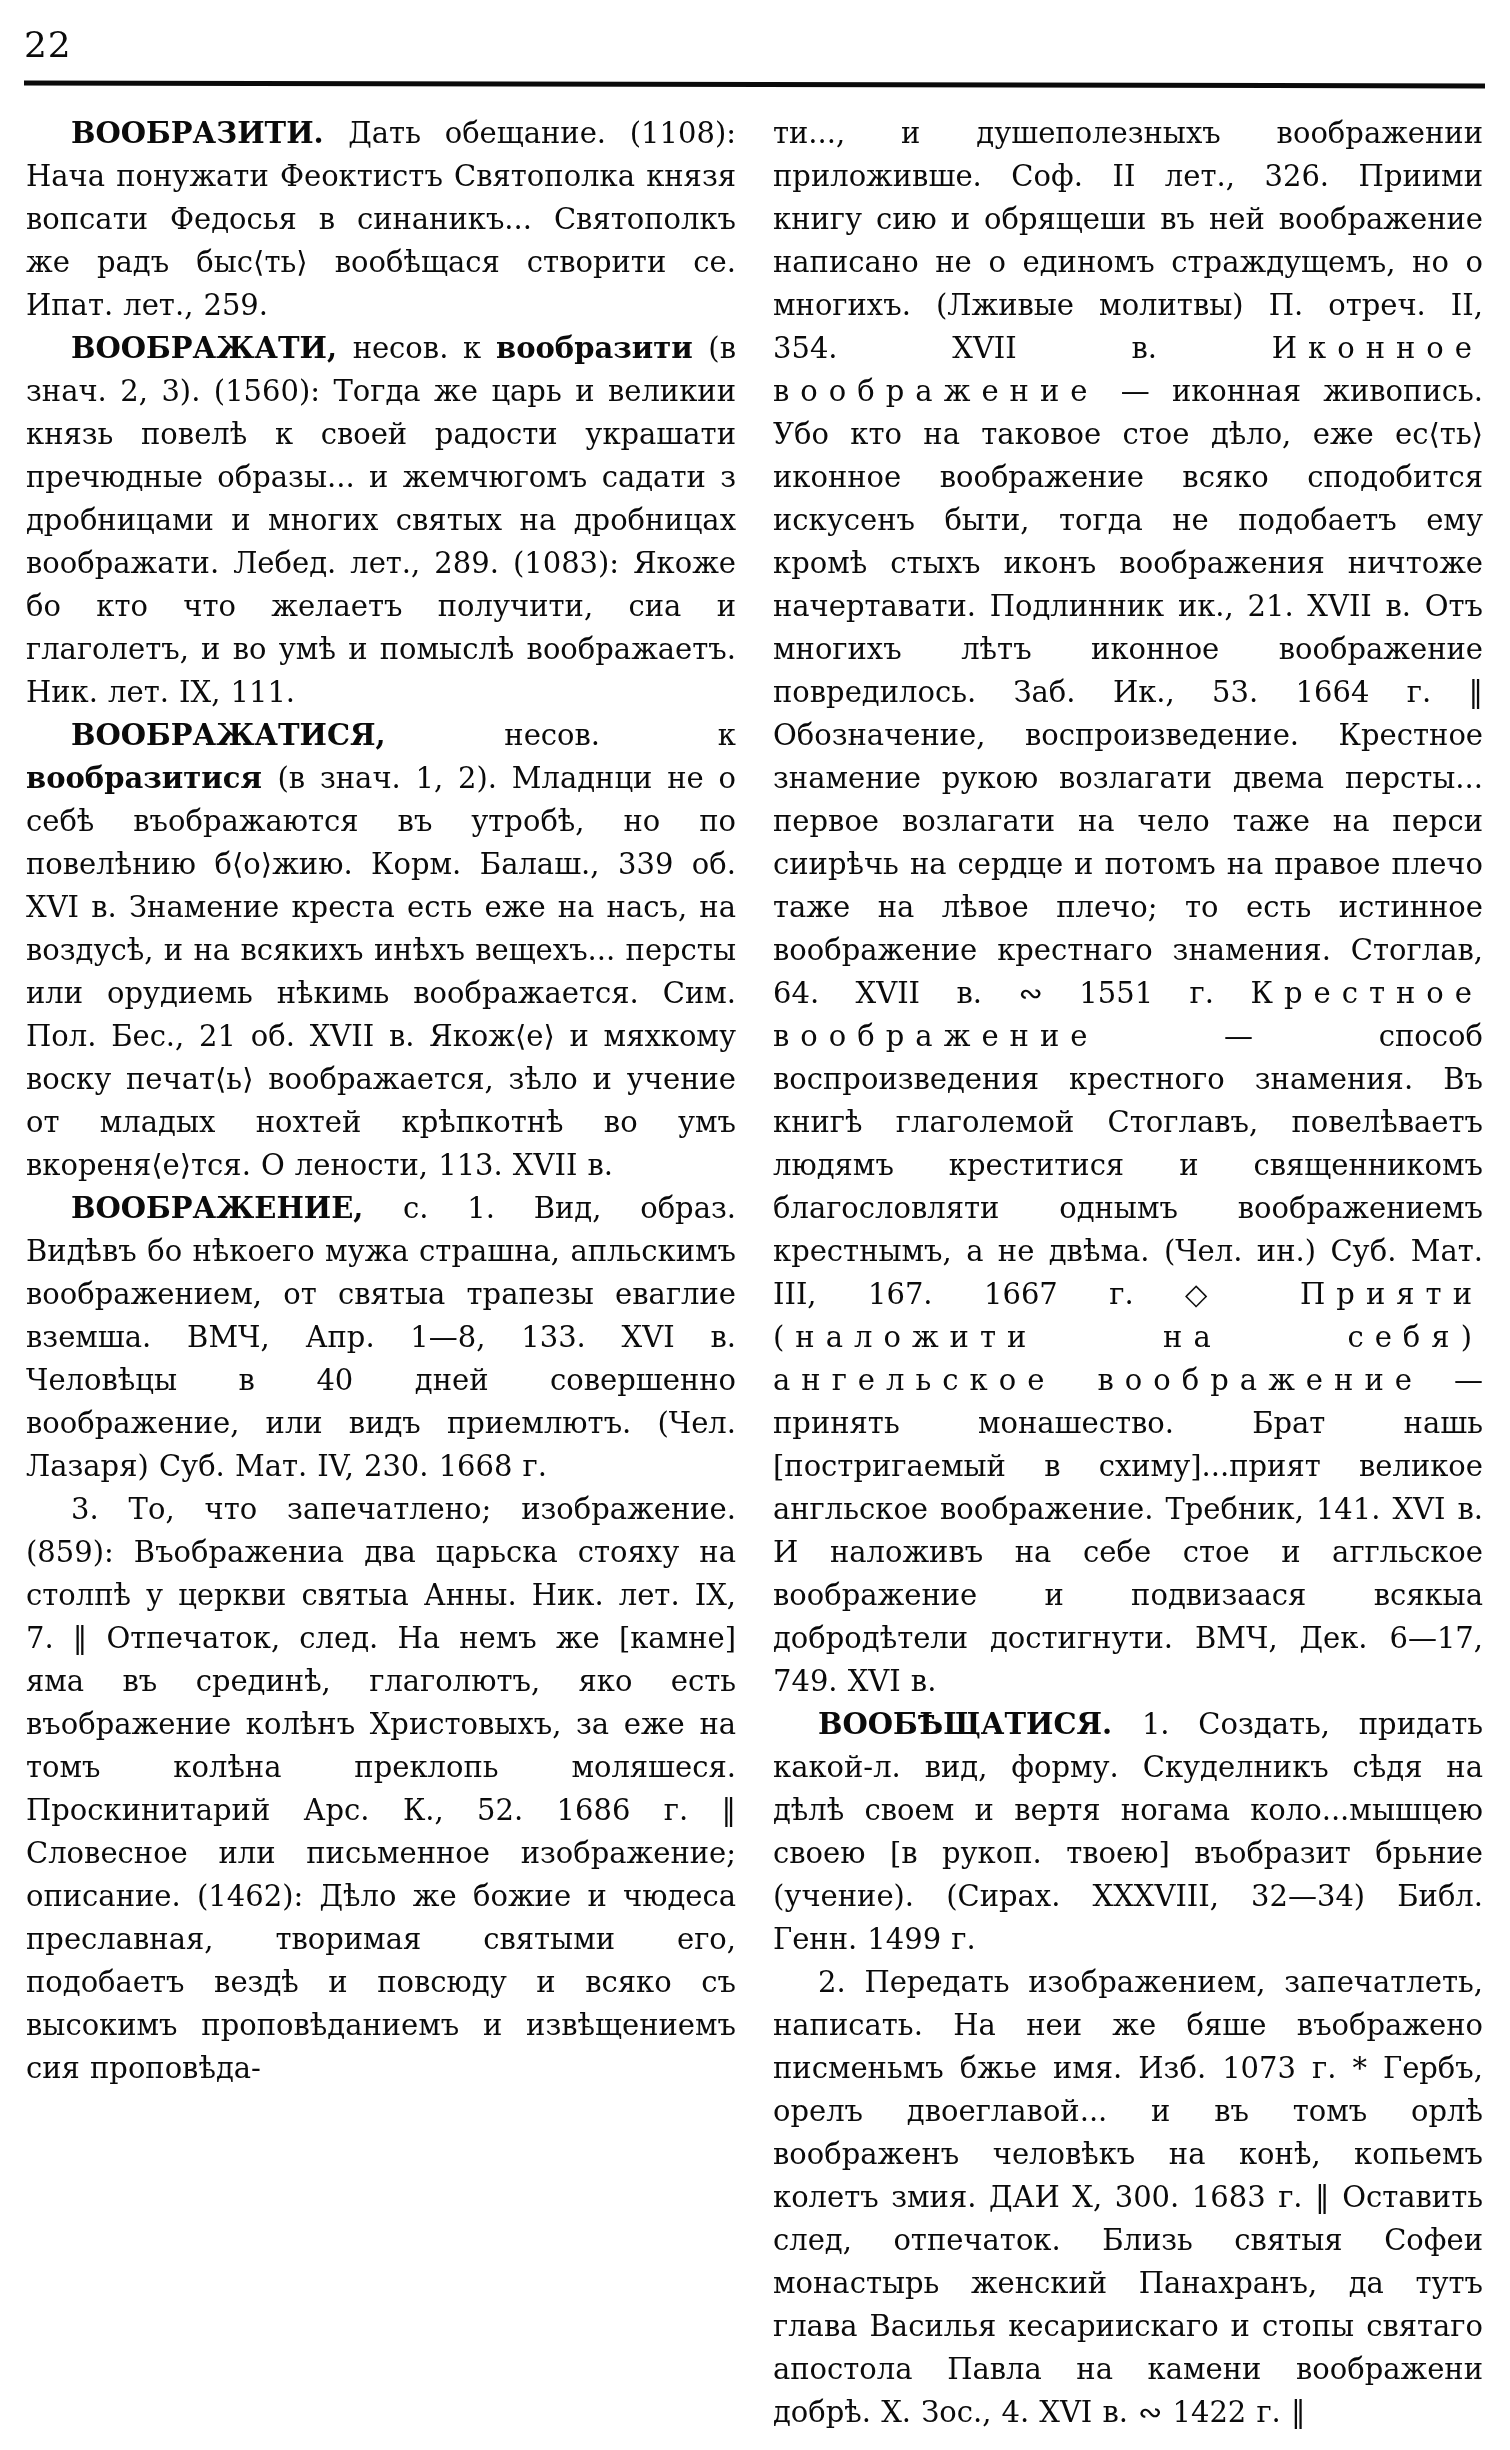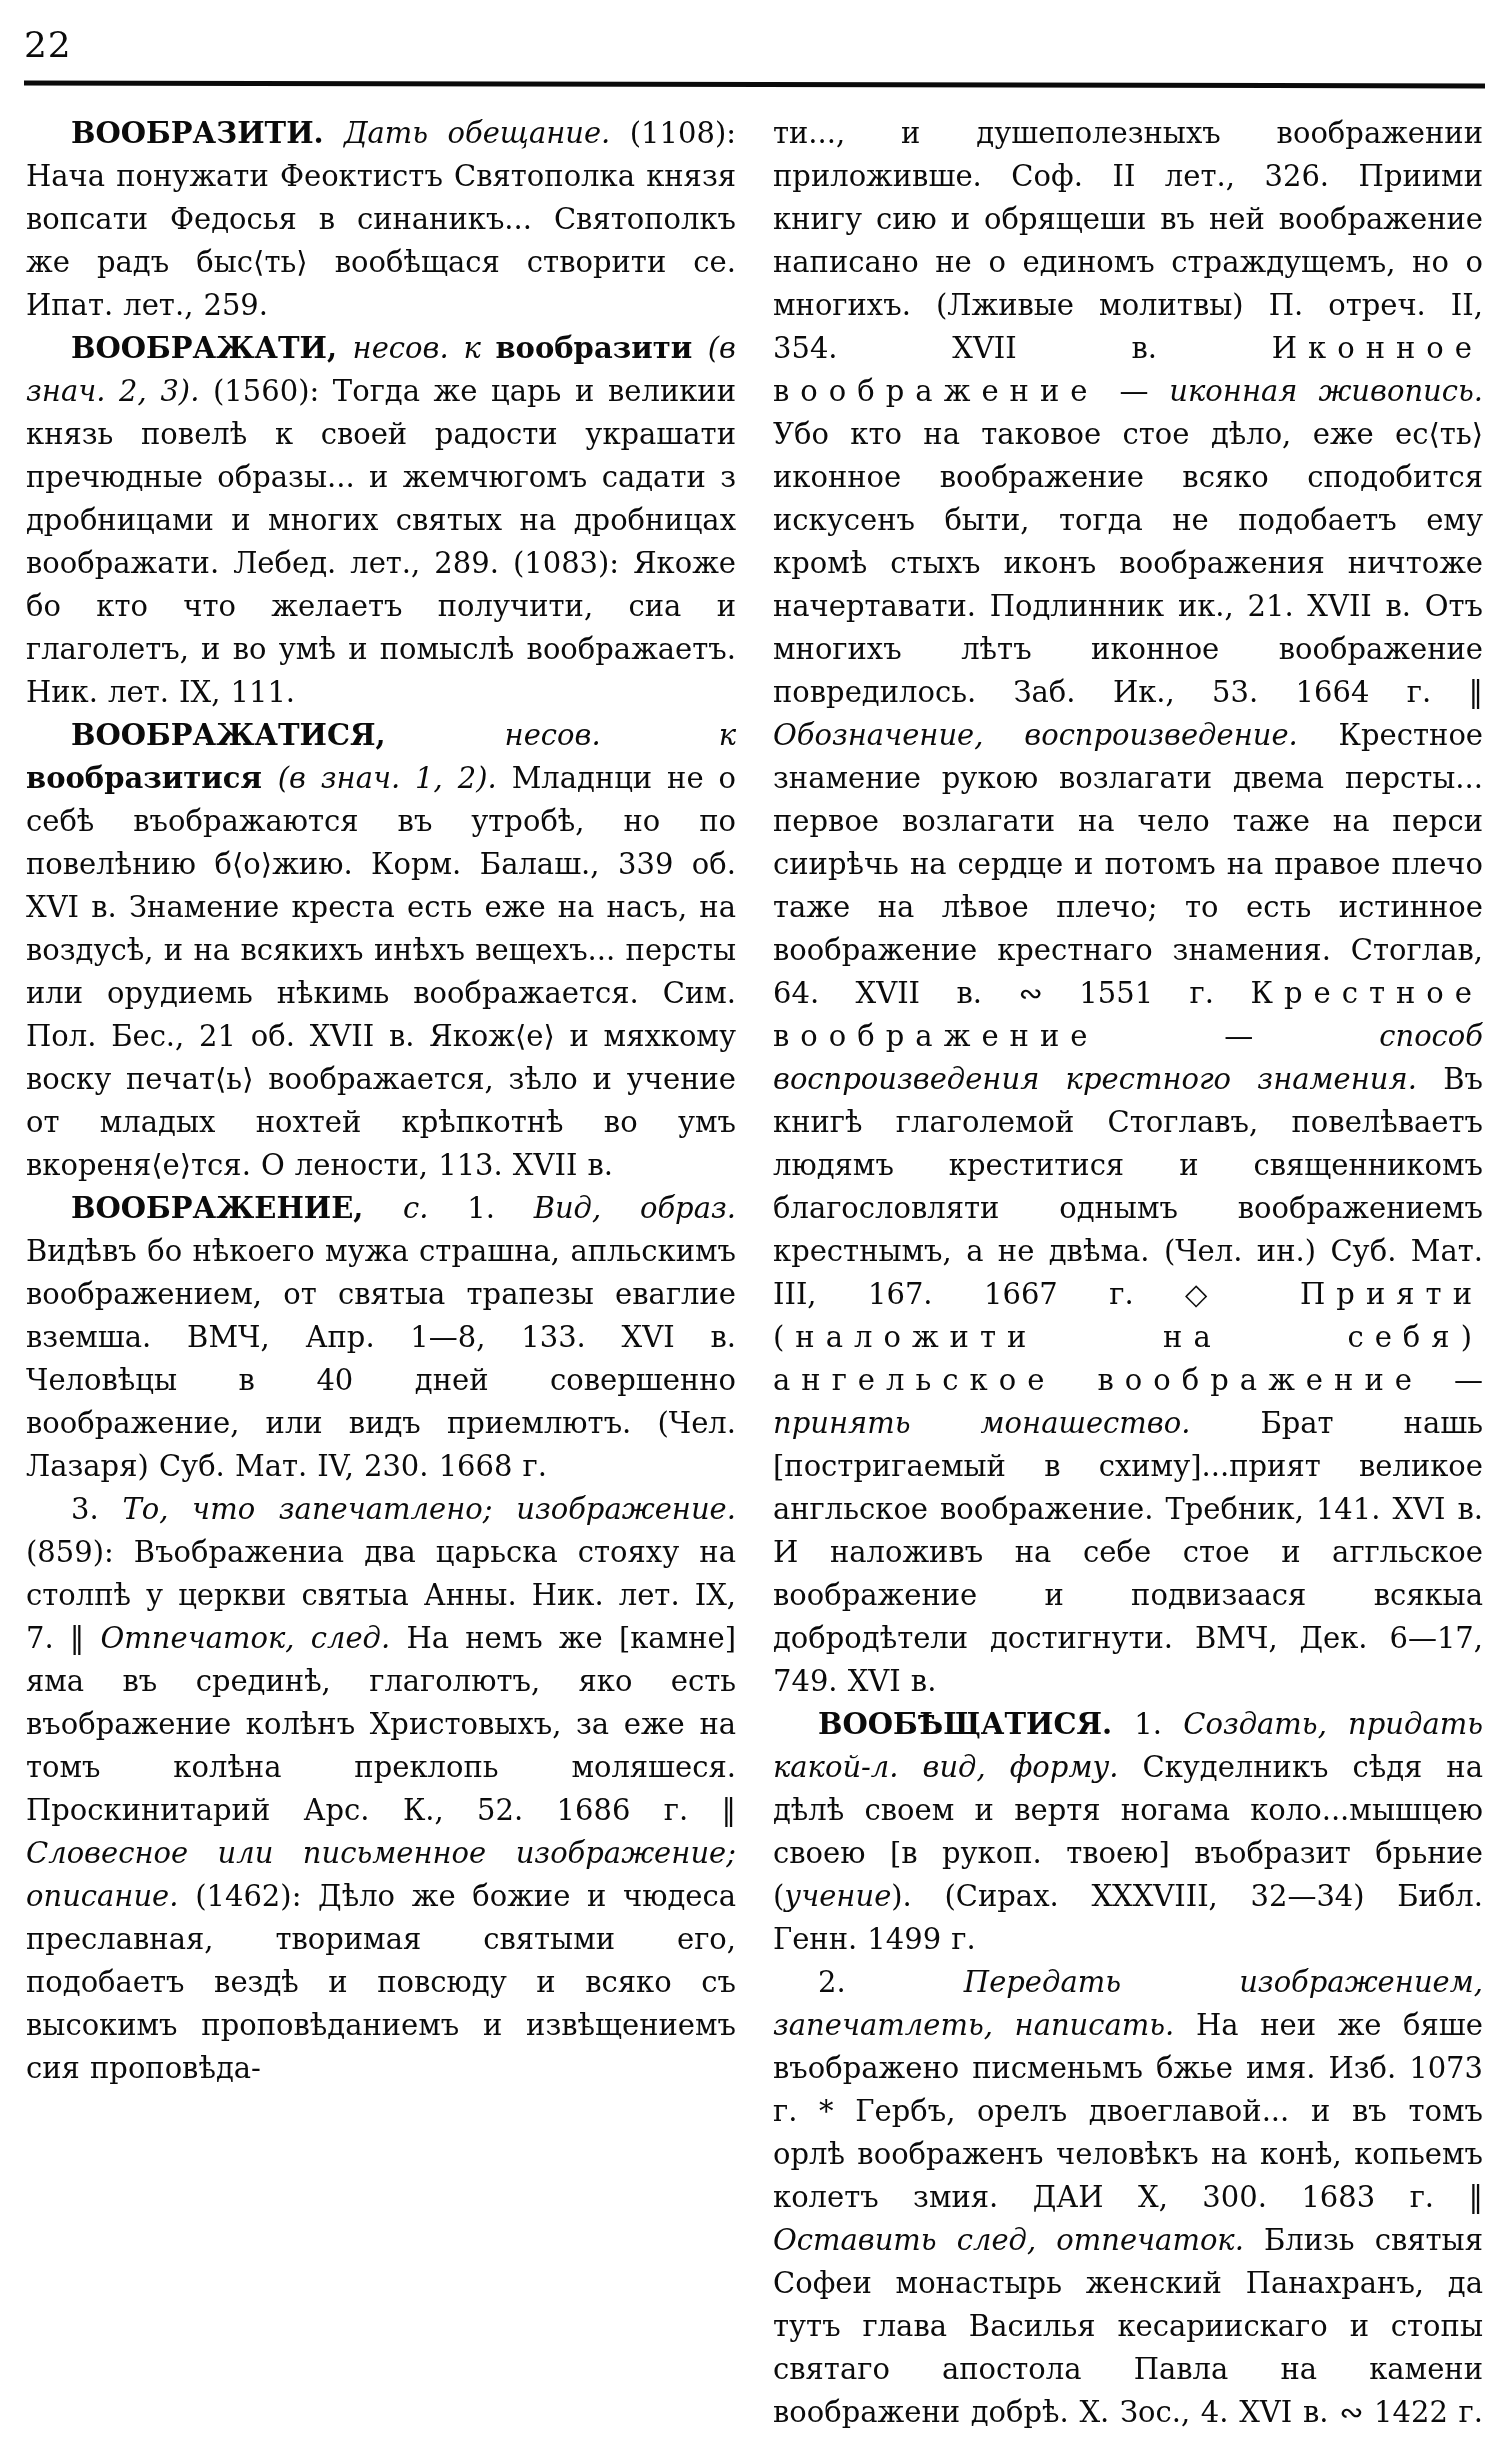--- a/index.html
+++ b/index.html
@@ -59,21 +59,21 @@
   }
   .para {
     margin: 0;
     font-size: 29px;
     line-height: 43px;
     text-align: justify;
     word-spacing: 0.9px;
   }
   .para.indent { text-indent: 45px; }
   .s-b  { font-weight: bold; }
-  .s-i  { font-style: italic; }
+  .s-i  { }
   .s-sp { letter-spacing: 0.38em; }
 </style>
 </head>
 <body>
 
 <div class="page">
   <div class="page-number">22</div>
   <div class="header-rule"></div>
   <div class="text-columns">
     <div class="col">

